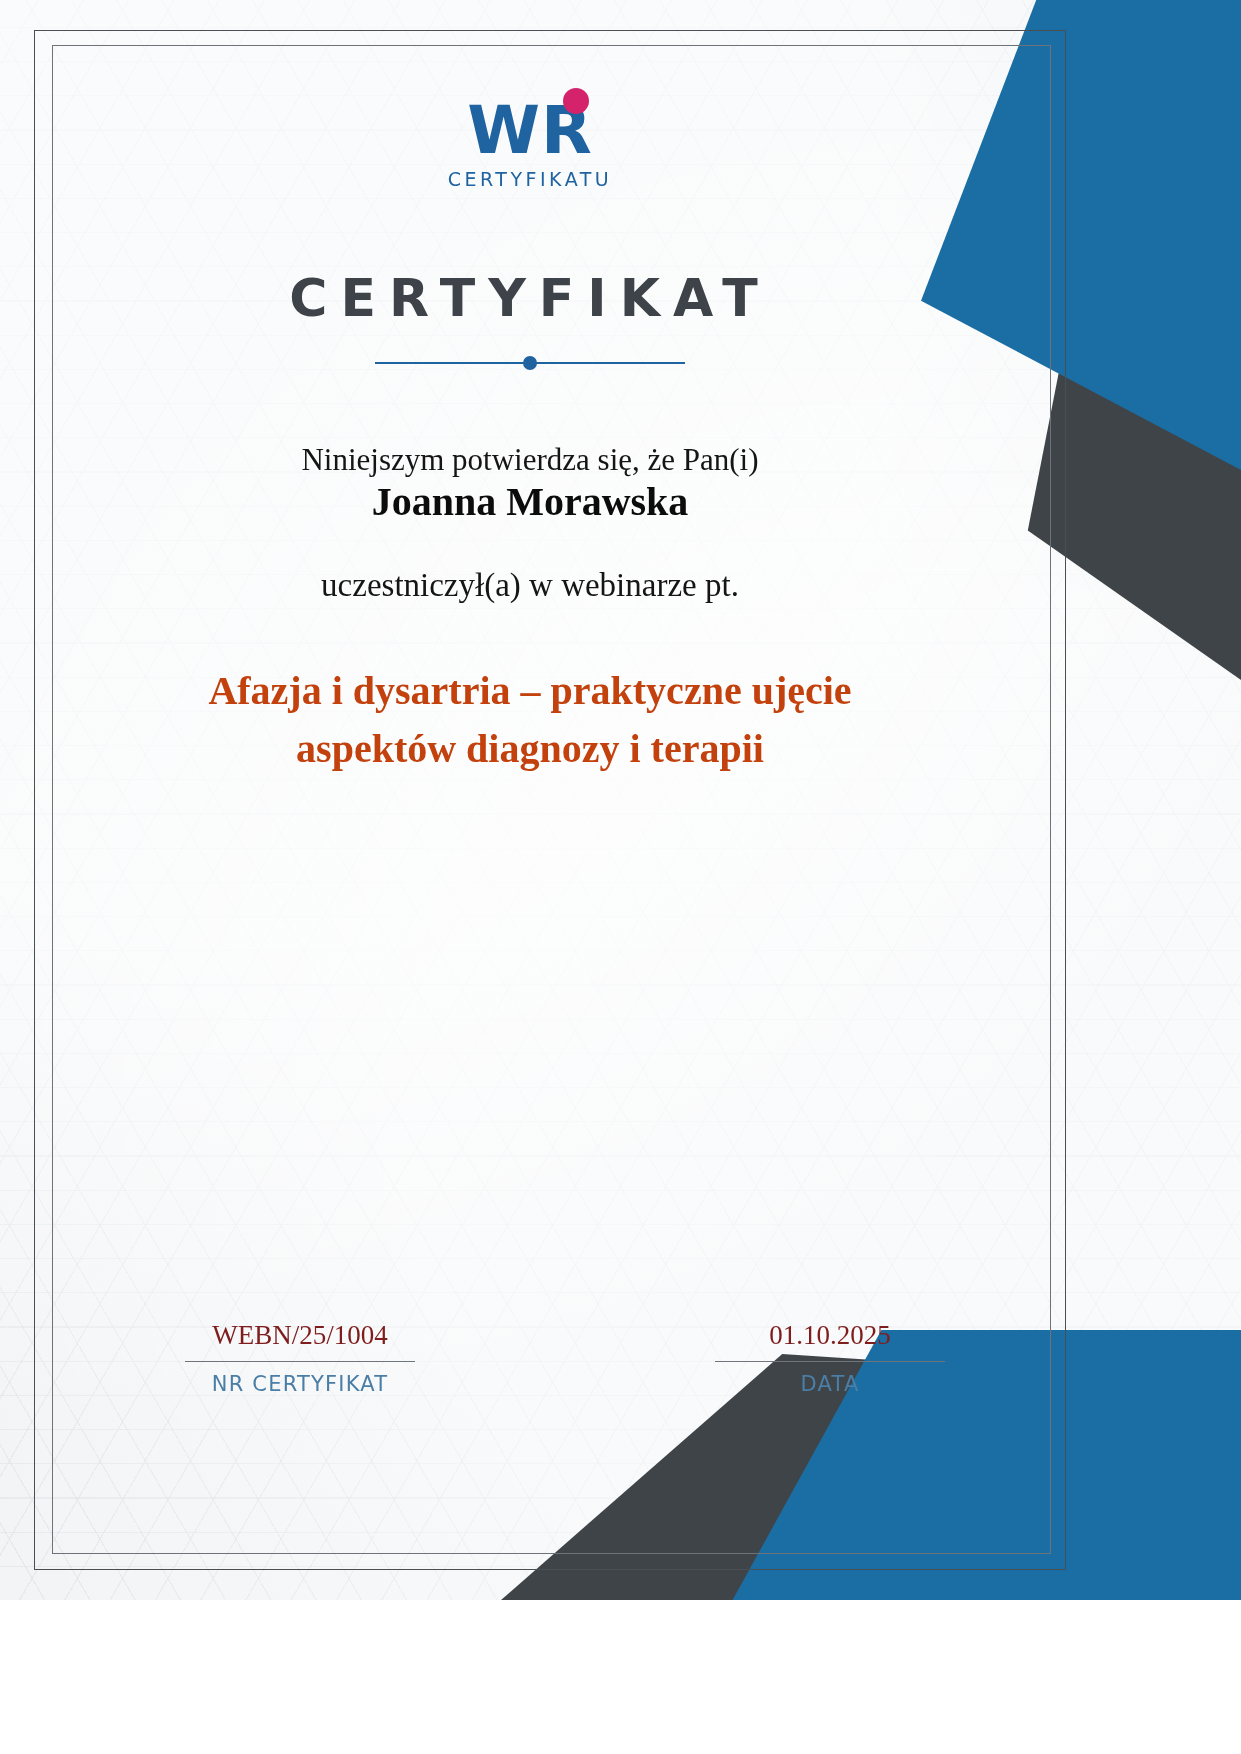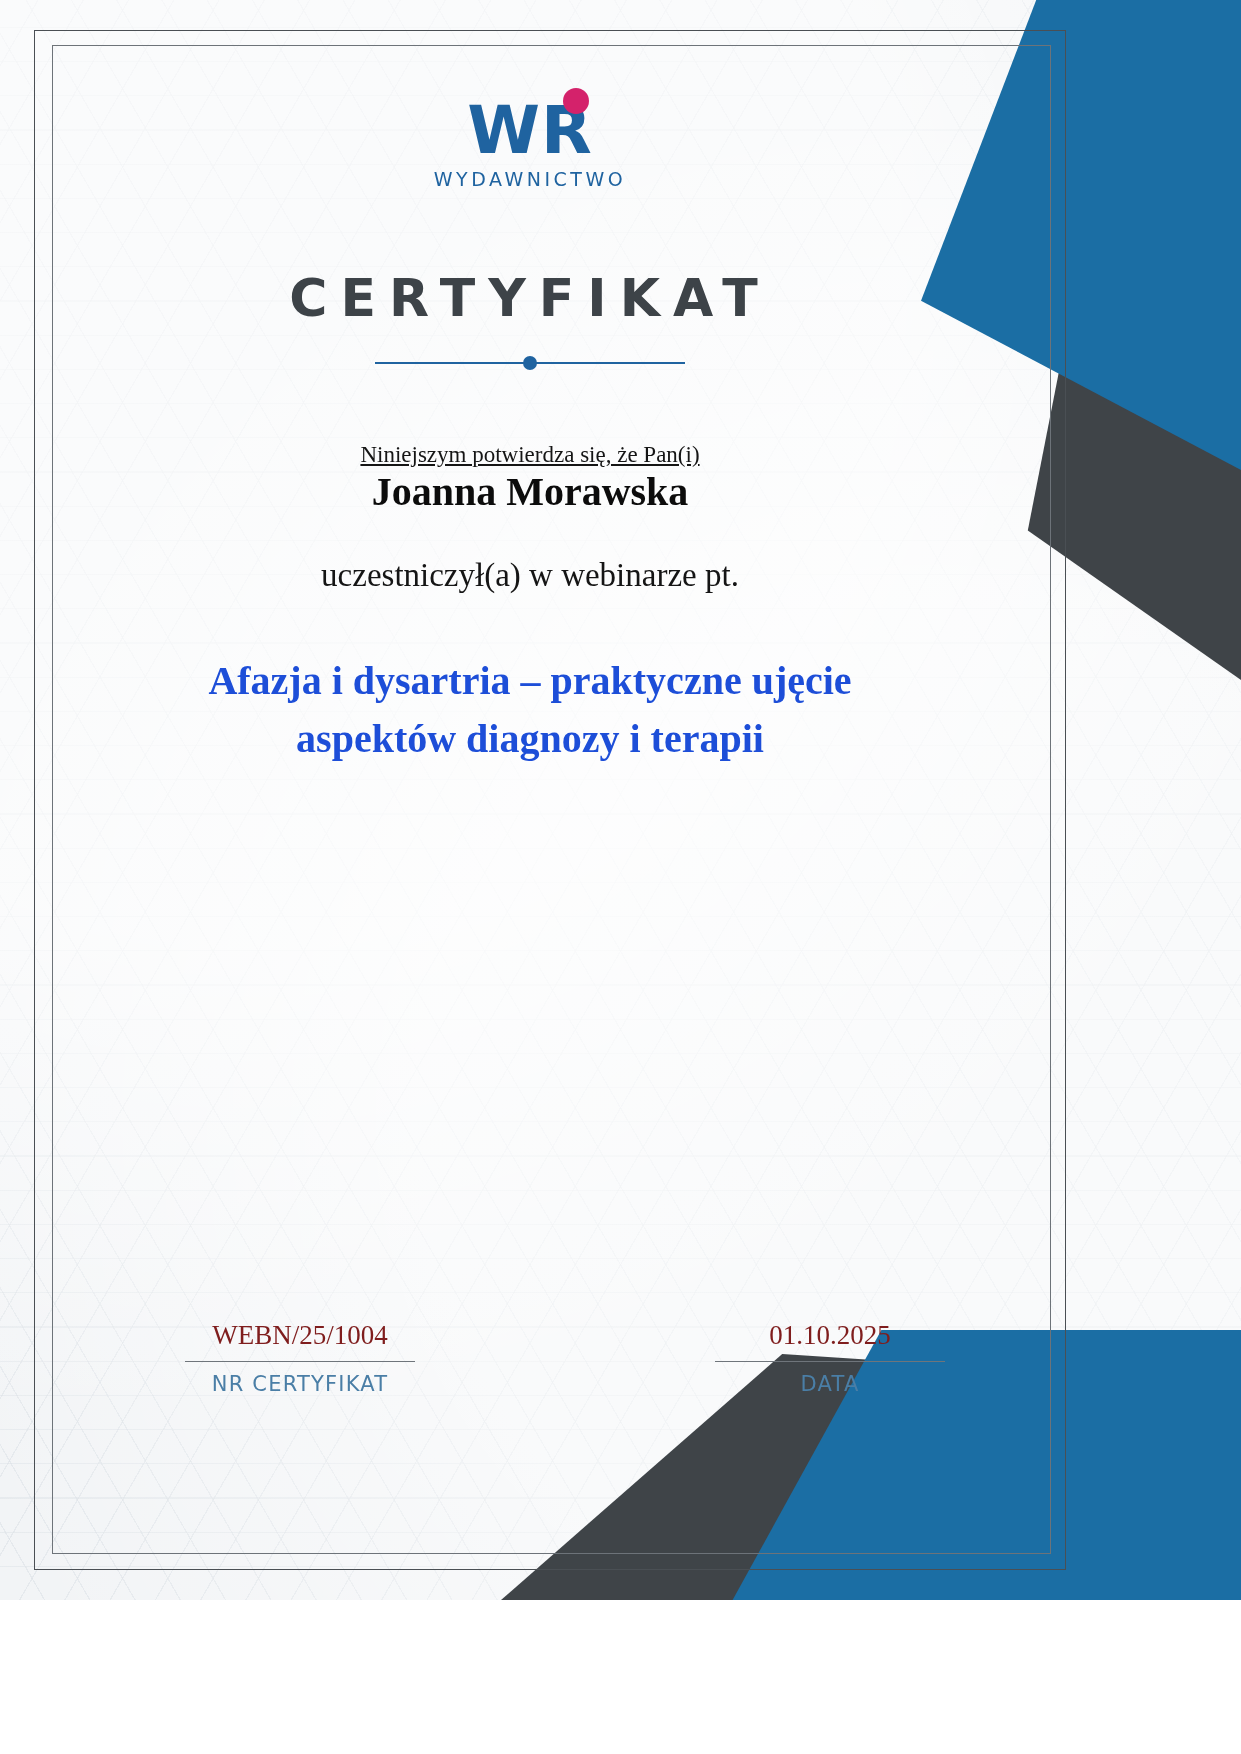--- a/index.html
+++ b/index.html
@@ -178,40 +178,39 @@
     width: 14px;
     height: 14px;
     margin-left: -7px;
     border-radius: 50%;
     background: #1f63a0;
   }
 
   
   .intro-line {
     margin-top: 72px;
-    font-size: 23px;
+    font-size: 31px;
     color: #151515;
-    text-decoration: underline;
   }
   .recipient-name {
     font-size: 40px;
     font-weight: 700;
     color: #0c0c0c;
   }
   .participated-line {
     margin-top: 42px;
     font-size: 33px;
     color: #151515;
   }
   .webinar-title {
     margin-top: 58px;
     font-size: 40px;
     font-weight: 700;
     line-height: 1.45;
-    color: #1d4ed8;
+    color: #c2410c;
   }
 
   
   .footer {
     position: absolute;
     left: 150px;
     top: 1320px;
     width: 830px;
     display: flex;
     justify-content: space-between;
@@ -253,21 +252,21 @@
 
   <div class="frame-outer"></div>
   <div class="frame-inner"></div>
 
   <div class="content">
 
     <div class="logo-block">
       <div class="logo-wir">
         <span>W</span><span class="dot"></span><span>R</span>
       </div>
-      <div class="logo-sub">WYDAWNICTWO</div>
+      <div class="logo-sub">CERTYFIKATU</div>
     </div>
 
     <div class="cert-title">CERTYFIKAT</div>
 
     <div class="divider">
       <div class="line"></div>
       <div class="node"></div>
     </div>
 
     <div class="intro-line">Niniejszym potwierdza się, że Pan(i)</div>

